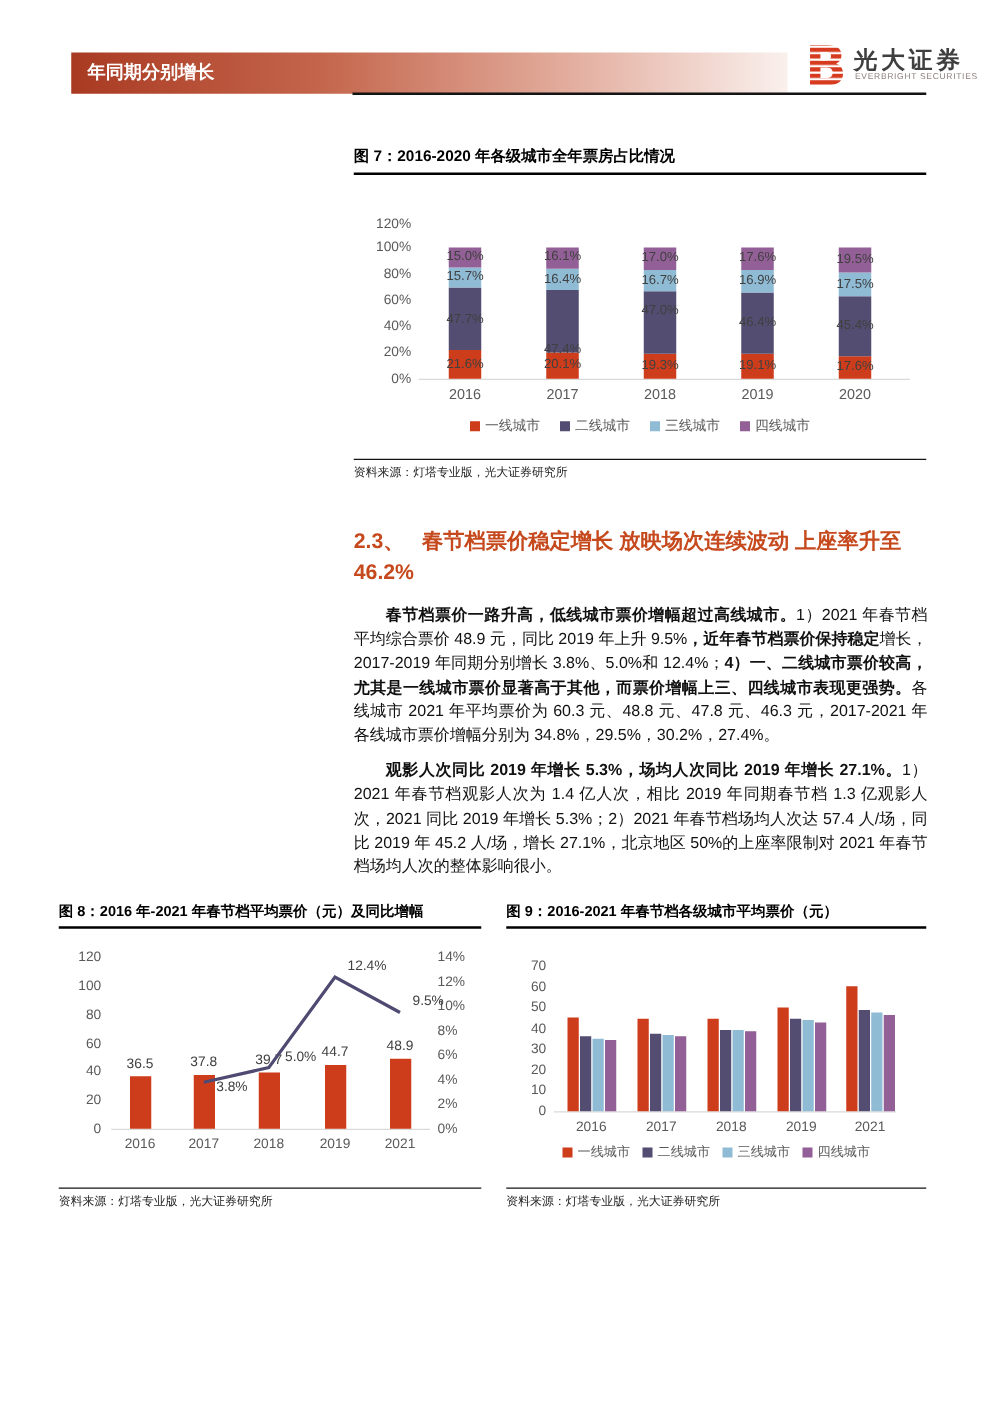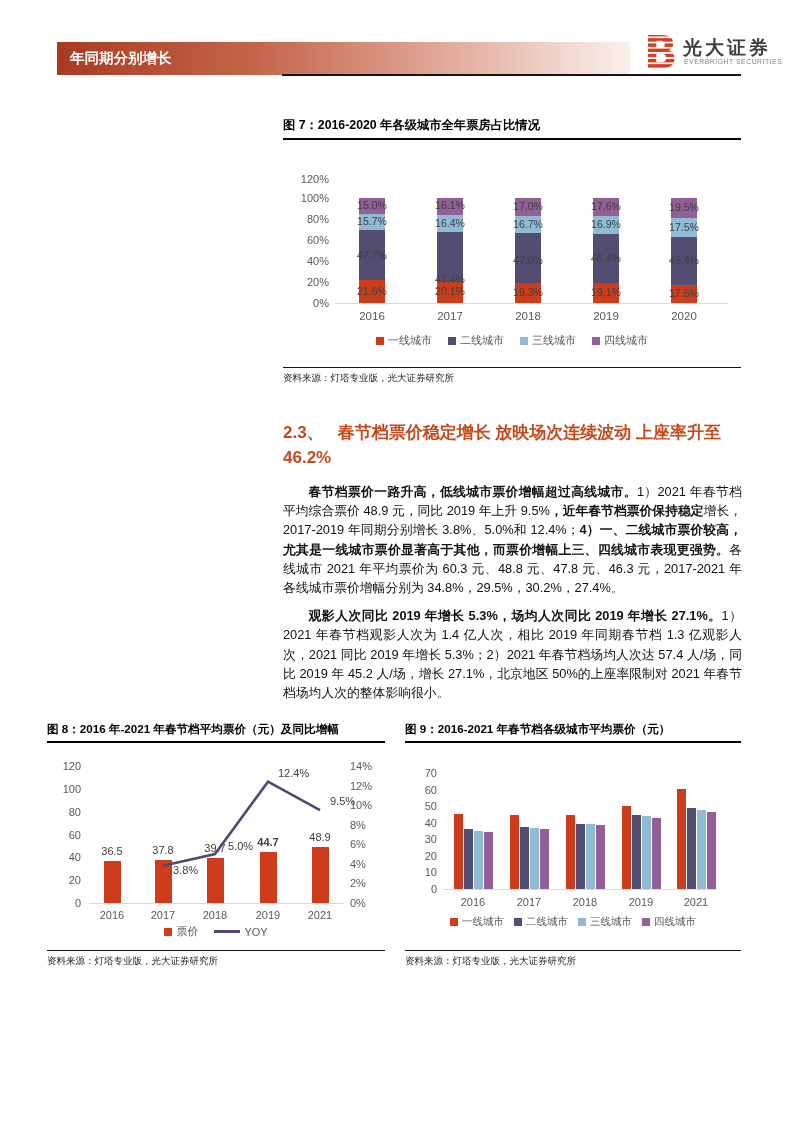--- a/index.html
+++ b/index.html
@@ -89,21 +89,21 @@
         <div class="bar" style="left: 154px; top: 92.125px; width: 26px; height: 49.77px; background: rgb(83, 77, 114);"></div>
         <div class="seg-label" style="left: 143px; top: 110.01px; width: 48px; margin-top: 23px;">47.4%</div>
         <div class="bar" style="left: 154px; top: 74.905px; width: 26px; height: 17.22px; background: rgb(143, 187, 213);"></div>
         <div class="seg-label" style="left: 143px; top: 76.515px; width: 48px;">16.4%</div>
         <div class="bar" style="left: 154px; top: 58px; width: 26px; height: 16.905px; background: rgb(146, 95, 151);"></div>
         <div class="seg-label" style="left: 143px; top: 59.4525px; width: 48px;">16.1%</div>
         <div class="cat-label" style="left: 143px; top: 170px; width: 48px;">2017</div>
         <div class="bar" style="left: 232px; top: 142.735px; width: 26px; height: 20.265px; background: rgb(206, 61, 27);"></div>
         <div class="seg-label" style="left: 221px; top: 145.868px; width: 48px;">19.3%</div>
         <div class="bar" style="left: 232px; top: 93.385px; width: 26px; height: 49.35px; background: rgb(83, 77, 114);"></div>
-        <div class="seg-label" style="left: 221px; top: 114px; width: 48px;">47.0%</div>
+        <div class="seg-label" style="left: 221px; top: 102px; width: 48px;">47.0%</div>
         <div class="bar" style="left: 232px; top: 75.85px; width: 26px; height: 17.535px; background: rgb(143, 187, 213);"></div>
         <div class="seg-label" style="left: 221px; top: 77.6175px; width: 48px;">16.7%</div>
         <div class="bar" style="left: 232px; top: 58px; width: 26px; height: 17.85px; background: rgb(146, 95, 151);"></div>
         <div class="seg-label" style="left: 221px; top: 59.925px; width: 48px;">17.0%</div>
         <div class="cat-label" style="left: 221px; top: 170px; width: 48px;">2018</div>
         <div class="bar" style="left: 310px; top: 142.945px; width: 26px; height: 20.055px; background: rgb(206, 61, 27);"></div>
         <div class="seg-label" style="left: 299px; top: 145.972px; width: 48px;">19.1%</div>
         <div class="bar" style="left: 310px; top: 94.225px; width: 26px; height: 48.72px; background: rgb(83, 77, 114);"></div>
         <div class="seg-label" style="left: 299px; top: 111.585px; width: 48px;">46.4%</div>
         <div class="bar" style="left: 310px; top: 76.48px; width: 26px; height: 17.745px; background: rgb(143, 187, 213);"></div>
@@ -172,42 +172,32 @@
         <div class="bar" style="left: 56.5px; top: 118.329px; width: 17px; height: 41.6708px; background: rgb(206, 61, 27);"></div>
         <div class="val-label" style="left: 45px; top: 102.329px; width: 40px;">36.5</div>
         <div class="cat-label" style="left: 43px; top: 166px; width: 44px; font-size: 11px;">2016</div>
         <div class="bar" style="left: 107.5px; top: 116.845px; width: 17px; height: 43.155px; background: rgb(206, 61, 27);"></div>
         <div class="val-label" style="left: 96px; top: 100.845px; width: 40px;">37.8</div>
         <div class="cat-label" style="left: 94px; top: 166px; width: 44px; font-size: 11px;">2017</div>
         <div class="bar" style="left: 159.5px; top: 114.676px; width: 17px; height: 45.3242px; background: rgb(206, 61, 27);"></div>
         <div class="val-label" style="left: 148px; top: 98.6758px; width: 40px;">39.7</div>
         <div class="cat-label" style="left: 146px; top: 166px; width: 44px; font-size: 11px;">2018</div>
         <div class="bar" style="left: 212.5px; top: 108.968px; width: 17px; height: 51.0325px; background: rgb(206, 61, 27);"></div>
-        <div class="val-label" style="left: 201px; top: 92.9675px; width: 40px; font-weight: bold;">44.7</div>
+        <div class="val-label" style="left: 201px; top: 92.9675px; width: 40px;">44.7</div>
         <div class="cat-label" style="left: 199px; top: 166px; width: 44px; font-size: 11px;">2019</div>
         <div class="bar" style="left: 264.5px; top: 104.172px; width: 17px; height: 55.8275px; background: rgb(206, 61, 27);"></div>
         <div class="val-label" style="left: 253px; top: 88.1725px; width: 40px;">48.9</div>
         <div class="cat-label" style="left: 251px; top: 166px; width: 44px; font-size: 11px;">2021</div>
         <svg width="338" height="207" style="position: absolute; left: 0px; top: 0px;">
           <polyline points="116,122.81428571428572 168,111.07142857142857 221,38.657142857142844 273,67.03571428571428" fill="none" stroke="#4f4a72" stroke-width="2.6"></polyline>
         </svg>
         <div class="line-label" style="left: 126px; top: 121px;">3.8%</div>
         <div class="line-label" style="left: 181px; top: 97px;">5.0%</div>
         <div class="line-label" style="left: 231px; top: 24px;">12.4%</div>
         <div class="line-label" style="left: 283px; top: 52px;">9.5%</div>
-        <div class="legend" style="left: 0px; right: 0px; top: 181px;">
-          <div class="legend-item">
-            <div class="swatch" style="background: rgb(206, 61, 27);"></div>
-            <div>票价</div>
-          </div>
-          <div class="legend-item">
-            <div class="line-swatch" style="background: rgb(79, 74, 114);"></div>
-            <div>YOY</div>
-          </div>
-        </div>
       </div>
     <div class="fig-src">资料来源：灯塔专业版，光大证券研究所</div>
   </div>
 
   <div class="abs" style="left:405px; top:722px; width:336px;">
     <div class="fig-title" style="font-size:11.6px;">图 9：2016-2021 年春节档各级城市平均票价（元）</div>
     <div class="chart" id="fig9-chart" style="height:207px;">
         <div class="tick-label" style="left: 6px; top: 140px; width: 26px; text-align: right;">0</div>
         <div class="tick-label" style="left: 6px; top: 123.429px; width: 26px; text-align: right;">10</div>
         <div class="tick-label" style="left: 6px; top: 106.857px; width: 26px; text-align: right;">20</div>

